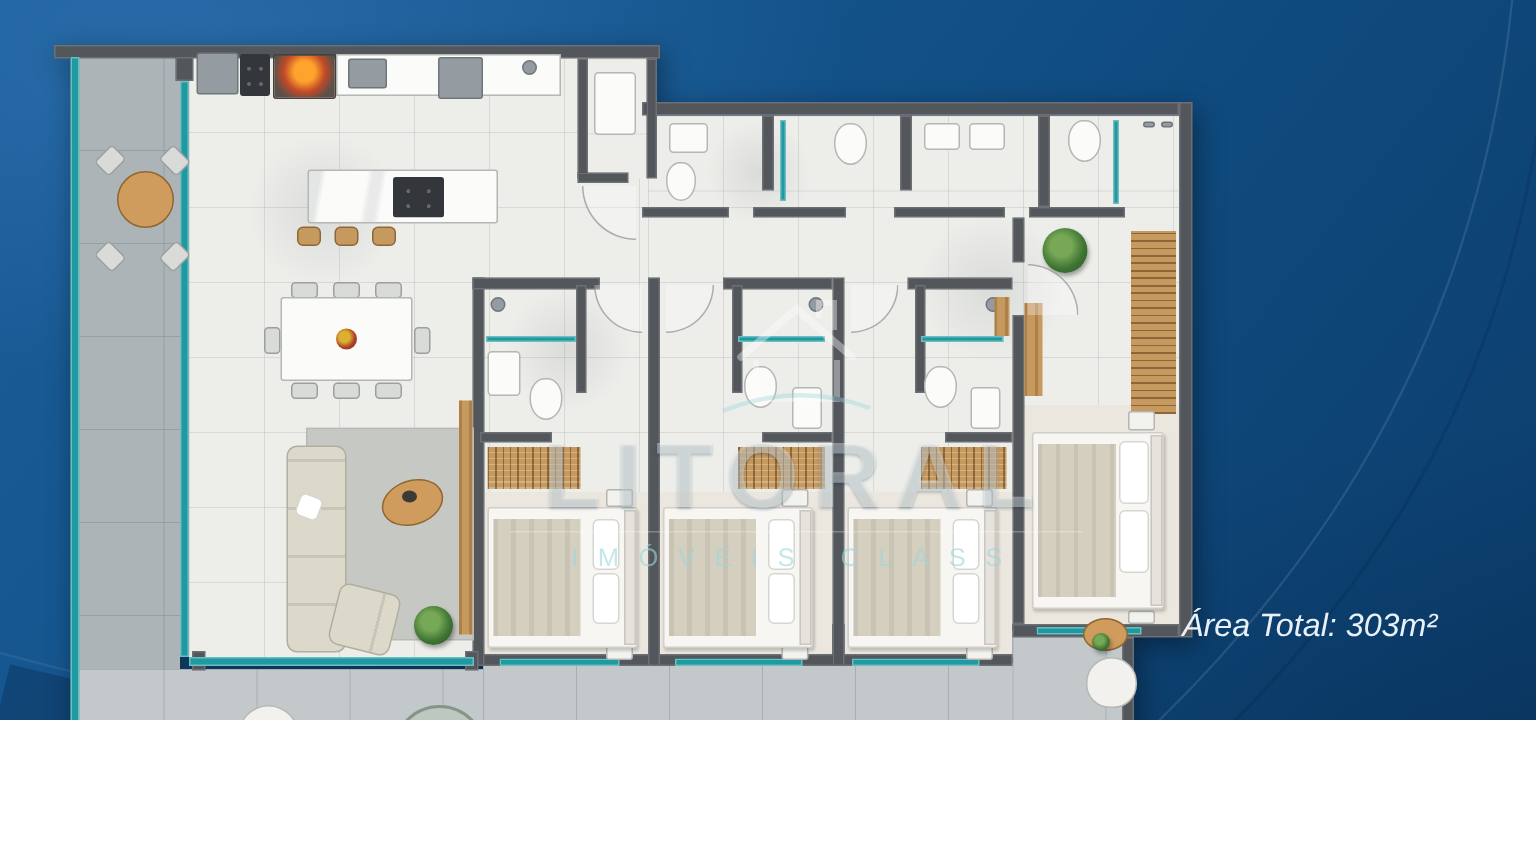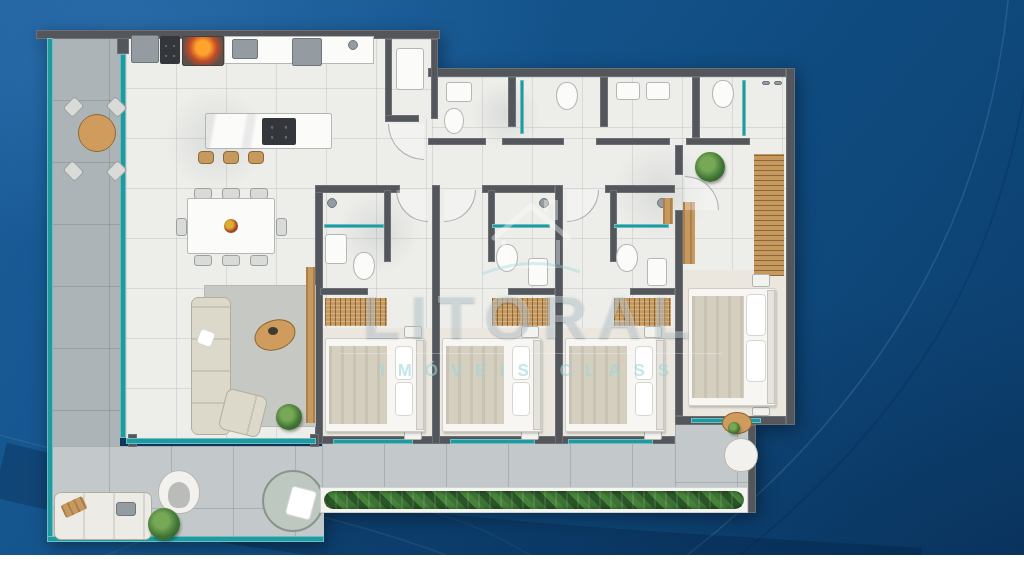--- a/index.html
+++ b/index.html
@@ -1,17 +1,17 @@
 <!DOCTYPE html>
 <html><head>
 <meta charset="utf-8">
 <style>
   *{margin:0;padding:0;box-sizing:border-box}
   html,body{width:1024px;height:576px;overflow:hidden;font-family:"Liberation Sans",sans-serif}
-  .stage{position:relative;width:1024px;height:555px;overflow:hidden;
+  .stage{position:relative;width:1024px;height:480px;overflow:hidden;
     background:
       radial-gradient(ellipse 620px 320px at 130px 30px, rgba(72,142,206,.30), transparent 70%),
       radial-gradient(ellipse 900px 500px at 1100px 650px, rgba(4,28,60,.45), transparent 75%),
       linear-gradient(128deg,#1c5e9b 0%,#14548c 35%,#0f4a7e 62%,#0c3e6d 100%);}
   .bgcurves{position:absolute;left:0;top:0}
   .plan{position:absolute;left:36px;top:30px;width:760px;height:516px;filter:drop-shadow(3px 5px 9px rgba(0,0,0,.38))}
   .plan>div{position:absolute}
   .floor{background-color:#edeeea;background-image:linear-gradient(rgba(130,135,140,.20) 1px,transparent 1px),linear-gradient(90deg,rgba(130,135,140,.20) 1px,transparent 1px);background-size:50px 50px}
   .bedfloor{background-color:#ebe7de}
   .terr{background-color:#c3c8cb;background-image:linear-gradient(rgba(90,96,102,.25) 1px,transparent 1px),linear-gradient(90deg,rgba(90,96,102,.25) 1px,transparent 1px);background-size:62px 62px}
@@ -38,21 +38,21 @@
   .hb{background:#e6e3dc;border:1px solid #c8c6bf}
   .ns{background:#f2f2ef;border:1px solid #b4b4b0;border-radius:2px}
   .shell{background:#f2f1ed;border:1px solid #b7b8b4;border-radius:50% 50% 46% 46%}
   .pap{background:#bdc9c0;border:2px solid #88948a;border-radius:50%}
   .door{border:1.5px solid rgba(110,115,120,.55);background:rgba(255,255,255,.30)}
   .ghost{border-radius:50%;background:radial-gradient(circle,rgba(118,124,130,.16),transparent 65%)}
   .hedgebox{background:#f4f4f1;border:1px solid #ced1cf;padding:3px}
   .hedgein{width:100%;height:100%;border-radius:9px;background:#315f2c;background-image:repeating-linear-gradient(90deg,rgba(255,255,255,.10) 0 2px,transparent 2px 11px),repeating-linear-gradient(45deg,#3c7334 0 6px,#2a5527 6px 13px,#47823a 13px 19px);box-shadow:inset 0 0 4px rgba(0,0,0,.5)}
   .wm{position:absolute;left:330px;top:192px;width:402px;text-align:center;pointer-events:none}
   .wm-brand{font-size:62px;font-weight:700;letter-spacing:10px;color:rgba(255,255,255,.36);text-shadow:0 1px 2px rgba(0,40,60,.25);line-height:1.05}
-  .wm-tag{margin:4px 10px 0;border-top:1px solid rgba(255,255,255,.28);padding-top:7px;font-size:17px;letter-spacing:13px;color:rgba(155,213,219,.60);font-weight:700}
+  .wm-tag{margin:4px 10px 0;border-top:1px solid rgba(255,255,255,.28);padding-top:7px;font-size:17px;letter-spacing:13px;color:rgba(155,213,219,.60);font-weight:400}
   .info{position:absolute;left:788px;top:404px;color:#ffffff}
   .info-title{font-size:38px;font-weight:800;letter-spacing:.5px;line-height:1.1}
   .info-line{font-size:21.5px;font-style:italic;font-weight:500;color:#e9f0f6;line-height:1.3}
 </style>
 </head>
 <body>
 
 <div class="stage">
   <svg class="bgcurves" width="1024" height="576">
     <path d="M660,576 C870,420 990,230 1010,-20" fill="none" stroke="rgba(255,255,255,0.11)" stroke-width="1.5"></path>
@@ -255,14 +255,15 @@
       <path d="M18 46 L55 14 L92 46" fill="none" stroke="#ffffff" stroke-width="5" stroke-linecap="round"></path>
       <path d="M70 20 V10 H80 V28" fill="none" stroke="#ffffff" stroke-width="4"></path>
       <path d="M28 48 V74 H82 V48" fill="none" stroke="#ffffff" stroke-width="4"></path>
       <path d="M6 82 Q55 62 104 80" fill="none" stroke="#9bd5db" stroke-width="3"></path>
     </svg>
     <div class="wm-brand">LITORAL</div>
     <div class="wm-tag">IMÓVEIS CLASS</div>
   </div>
 
   <div class="info">
+    <div class="info-line">Área Total: 303m²</div>
   </div>
 </div>
 
 </body></html>

